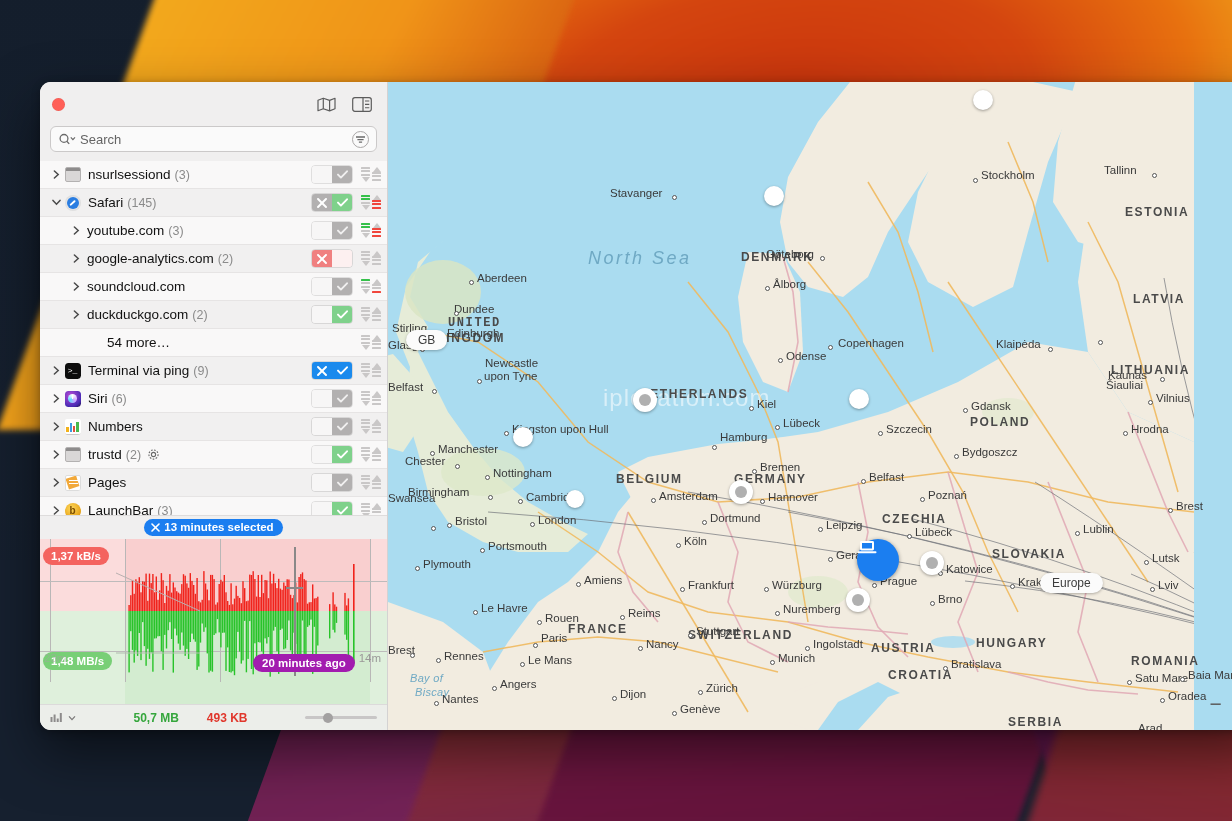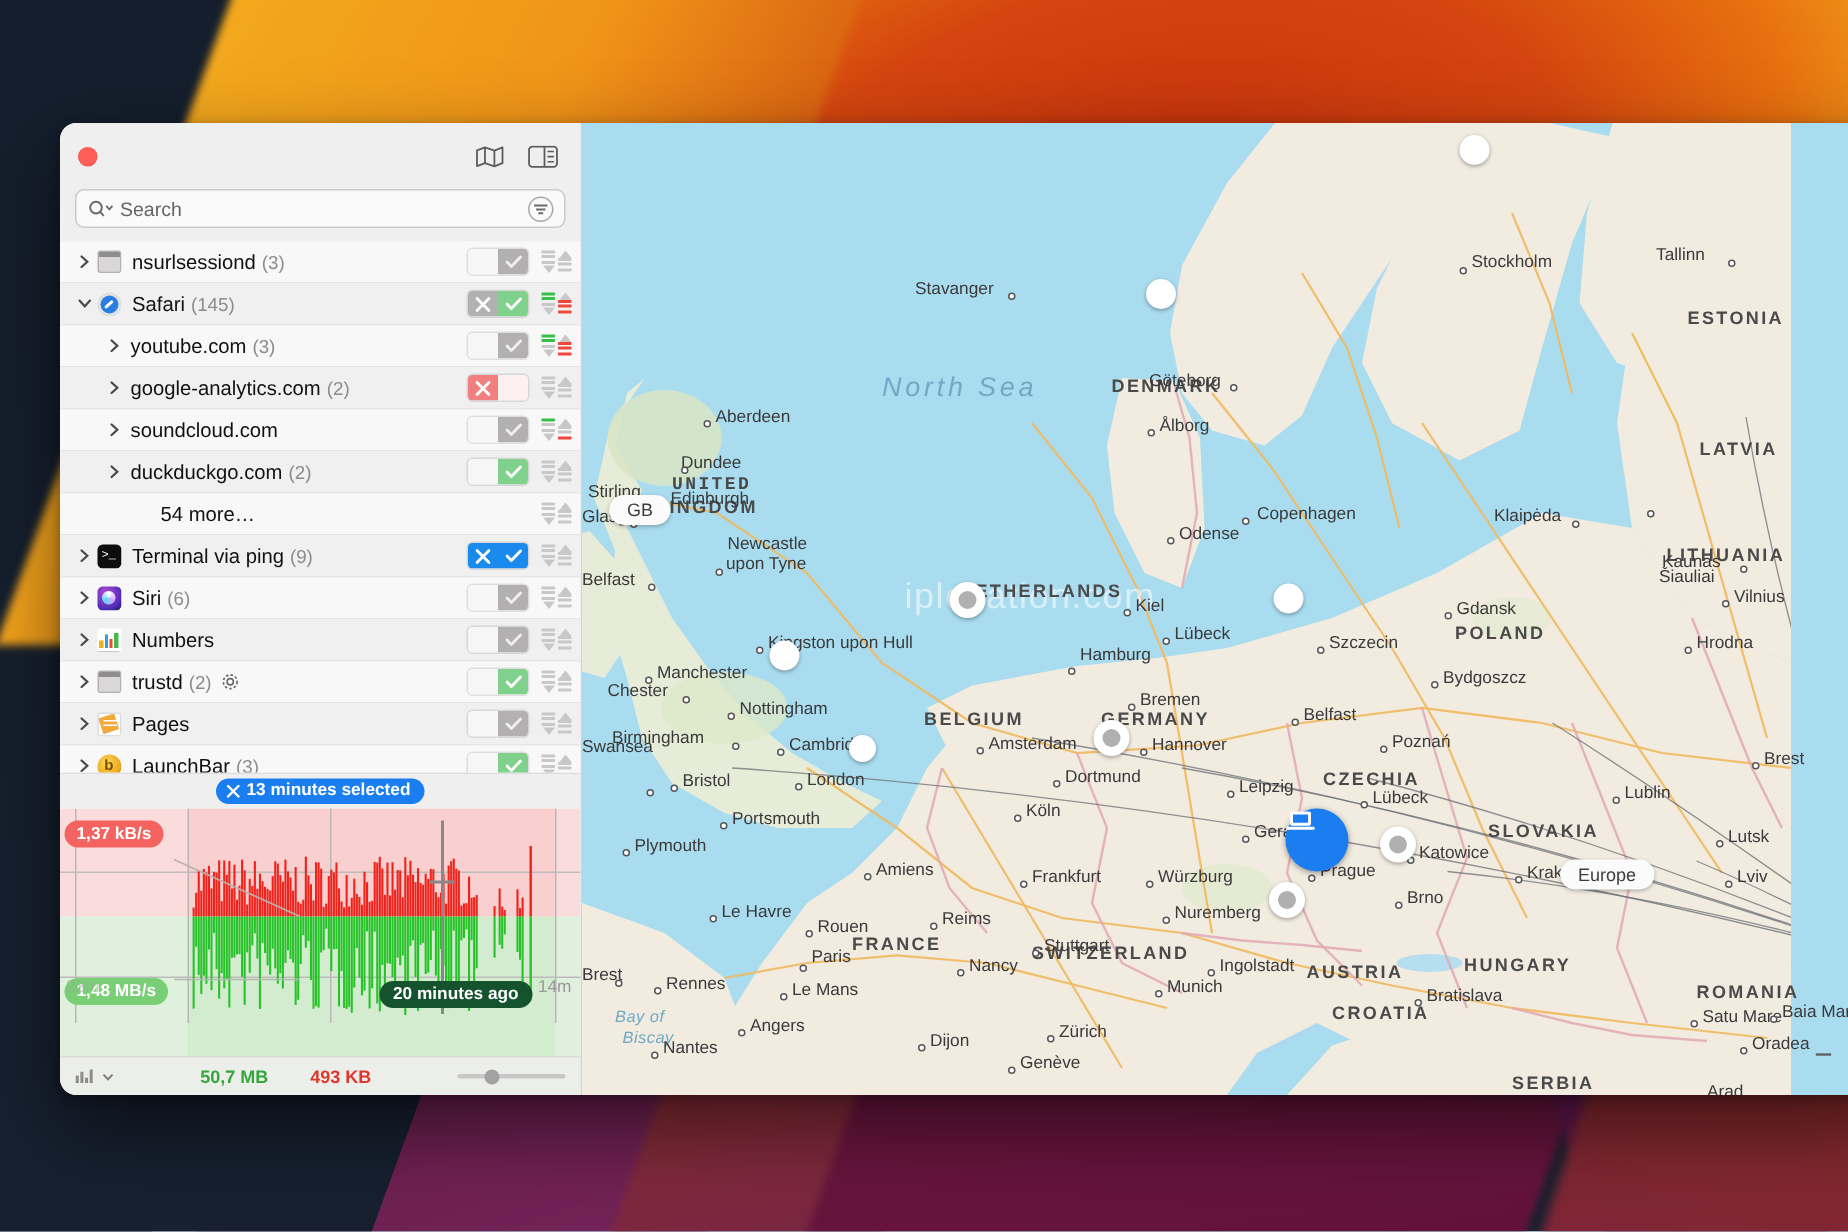--- a/index.html
+++ b/index.html
@@ -175,21 +175,21 @@
   .cursor-h { position: absolute; left: 246px; top: 48px; width: 17px; height: 1.5px; background: #8a8888; }
   .lbl-rate-red {
     position: absolute; left: 3px; top: 8px; background: #f4635f; color: #fff;
     font-size: 11.5px; font-weight: bold; border-radius: 9px; padding: 3px 8px;
   }
   .lbl-rate-green {
     position: absolute; left: 3px; bottom: 34px; background: #78cf76; color: #fff;
     font-size: 11.5px; font-weight: bold; border-radius: 9px; padding: 3px 8px;
   }
   .lbl-time {
-    position: absolute; left: 213px; bottom: 32px; background: #14532d; color: #fff;
+    position: absolute; left: 213px; bottom: 32px; background: #a21caf; color: #fff;
     font-size: 11.5px; font-weight: bold; border-radius: 9px; padding: 3px 9px;
   }
   .lbl-14m { position: absolute; right: 6px; bottom: 40px; font-size: 11.5px; color: #9a9898; }
   .lbl-23m { position: absolute; left: 4px; bottom: 40px; font-size: 11.5px; color: #a5a3a3; opacity:.55; }
 
   
   #footer {
     height: 26px; background: #eceeea; display: flex; align-items: center;
     padding: 0 10px; gap: 0; border-top: 1px solid #dcdada;
   }

